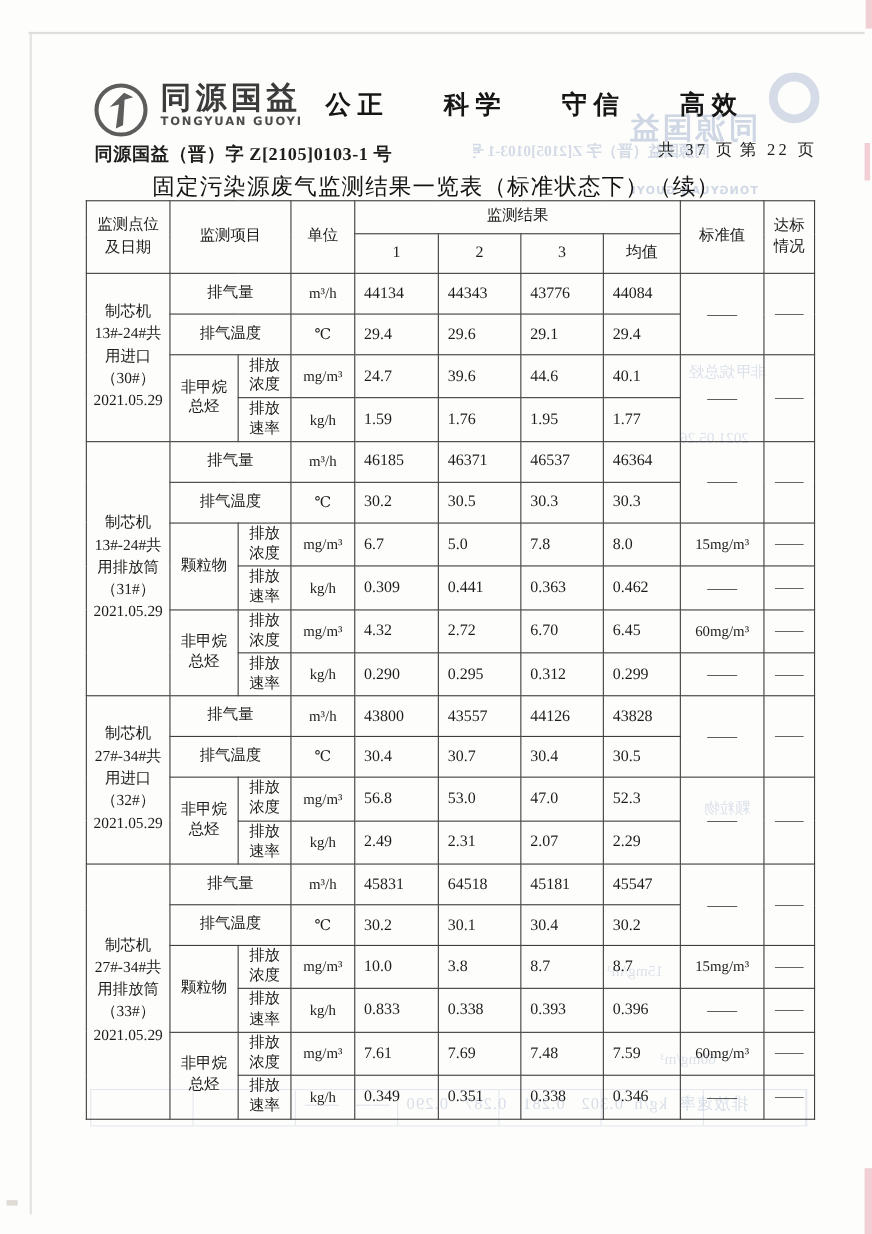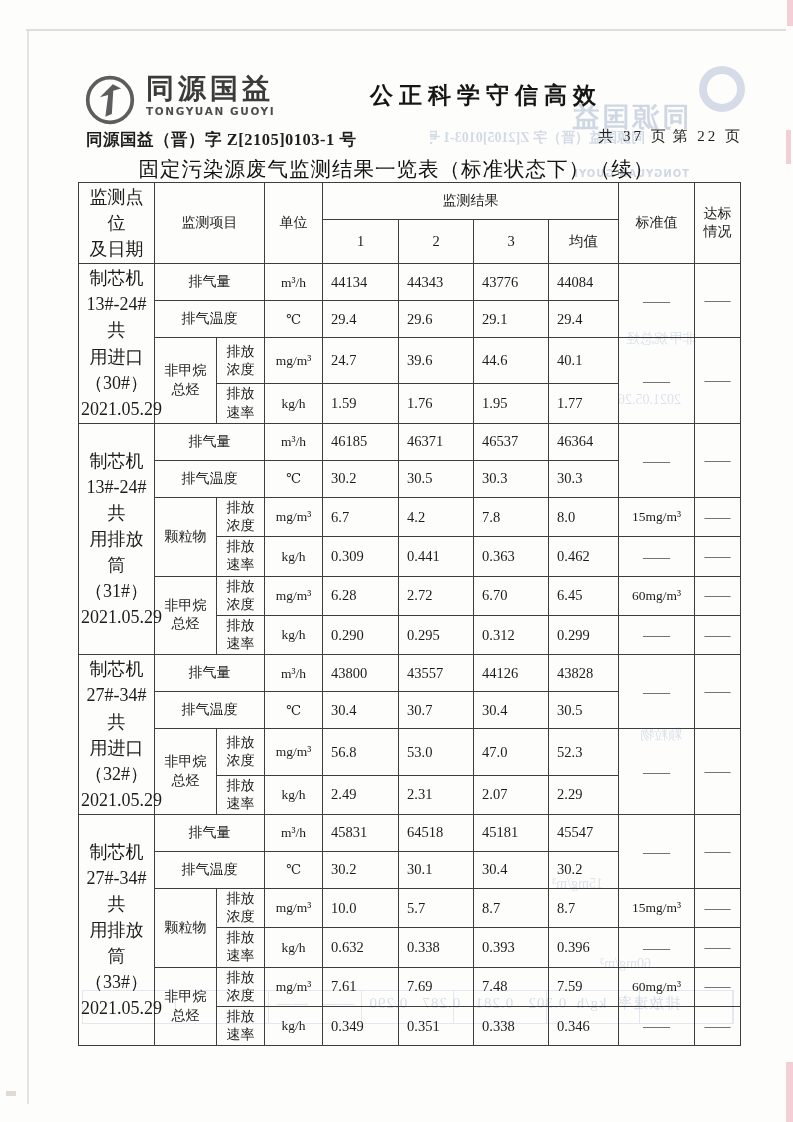--- a/index.html
+++ b/index.html
@@ -31,34 +31,34 @@
   .bf3 { left:552px; top:876px; }
   .bf4 { left:600px; top:956px; }
   .bleed-row { left:80px; top:994px; width:600px; font-size:15px; opacity:.45; letter-spacing:1px; }
   .bleed-grid { position:absolute; left:82px; top:990px; width:652px; height:34px; border:1px solid #c6cede; opacity:.45; display:flex; z-index:1; }
   .bleed-grid div { border-right:1px solid #c6cede; flex:1; }
 
   
   .logo-row { position:absolute; left:84px; top:74px; display:flex; align-items:flex-start; gap:10px; z-index:2; }
   .logo-text .cn { font-family:"DejaVu Sans","Liberation Sans",sans-serif; font-weight:bold; font-size:28px; letter-spacing:4px; color:#3b3b3b; line-height:1.05; }
   .logo-text .en { font-family:"DejaVu Sans","Liberation Sans",sans-serif; font-weight:bold; font-size:10.5px; letter-spacing:1.6px; color:#4c4c4c; margin-top:2px; }
-  .slogan { position:absolute; left:296px; top:80px; width:380px; display:flex; justify-content:center; z-index:2;
+  .slogan { position:absolute; left:296px; top:80px; width:380px; display:flex; justify-content:space-between; z-index:2;
             font-weight:bold; font-size:23px; color:#161616; letter-spacing:6px; }
   .doc-line { position:absolute; left:86px; top:129px; font-weight:bold; font-size:16.5px; letter-spacing:.5px; z-index:2; }
   .page-info { position:absolute; right:50px; top:127px; font-size:15px; z-index:2; }
   .page-info span { letter-spacing:3px; }
   .doc-title { position:absolute; left:0; top:155px; width:793px; text-align:center; font-size:20.5px; letter-spacing:1px; color:#141414; z-index:2; }
 
   
   table { position:absolute; left:78px; top:182px; width:662px; border-collapse:collapse; table-layout:fixed; z-index:2; background:transparent; }
   td { border:1px solid #3e3e3e; text-align:center; vertical-align:middle; font-size:14px; white-space:pre-line; line-height:1.3; padding:1px 2px; color:#1c1c1c; }
   thead td { height:30px; }
   thead tr.sub td { height:36px; font-size:14.5px; }
   tbody td { height:37px; }
-  .c-point { font-size:18px; line-height:1.45; }
+  .c-point { font-size:14px; line-height:1.45; }
   .c-val  { text-align:left; padding-left:8px; font-size:14.5px; }
   .c-unit { font-size:13.5px; }
   .c-std  { font-size:13.5px; }
   .c-comp { font-size:13px; }
 </style>
 </head>
 <body>
 
 <div class="paper">
 
@@ -218,21 +218,21 @@
           <td class="c-val">30.5</td>
           <td class="c-val">30.3</td>
           <td class="c-val">30.3</td>
         </tr>
         <tr>
           <td class="c-item" rowspan="2">颗粒物</td>
           <td class="c-sub">排放
 浓度</td>
           <td class="c-unit">mg/m³</td>
           <td class="c-val">6.7</td>
-          <td class="c-val">4.2</td>
+          <td class="c-val">5.0</td>
           <td class="c-val">7.8</td>
           <td class="c-val">8.0</td>
           <td class="c-std" rowspan="1">15mg/m³</td>
           <td class="c-comp" rowspan="1">——</td>
         </tr>
         <tr>
           <td class="c-sub">排放
 速率</td>
           <td class="c-unit">kg/h</td>
           <td class="c-val">0.309</td>
@@ -241,21 +241,21 @@
           <td class="c-val">0.462</td>
           <td class="c-std" rowspan="1">——</td>
           <td class="c-comp" rowspan="1">——</td>
         </tr>
         <tr>
           <td class="c-item" rowspan="2">非甲烷
 总烃</td>
           <td class="c-sub">排放
 浓度</td>
           <td class="c-unit">mg/m³</td>
-          <td class="c-val">6.28</td>
+          <td class="c-val">4.32</td>
           <td class="c-val">2.72</td>
           <td class="c-val">6.70</td>
           <td class="c-val">6.45</td>
           <td class="c-std" rowspan="1">60mg/m³</td>
           <td class="c-comp" rowspan="1">——</td>
         </tr>
         <tr>
           <td class="c-sub">排放
 速率</td>
           <td class="c-unit">kg/h</td>
@@ -333,31 +333,31 @@
           <td class="c-val">30.1</td>
           <td class="c-val">30.4</td>
           <td class="c-val">30.2</td>
         </tr>
         <tr>
           <td class="c-item" rowspan="2">颗粒物</td>
           <td class="c-sub">排放
 浓度</td>
           <td class="c-unit">mg/m³</td>
           <td class="c-val">10.0</td>
-          <td class="c-val">5.7</td>
+          <td class="c-val">3.8</td>
           <td class="c-val">8.7</td>
           <td class="c-val">8.7</td>
           <td class="c-std" rowspan="1">15mg/m³</td>
           <td class="c-comp" rowspan="1">——</td>
         </tr>
         <tr>
           <td class="c-sub">排放
 速率</td>
           <td class="c-unit">kg/h</td>
-          <td class="c-val">0.632</td>
+          <td class="c-val">0.833</td>
           <td class="c-val">0.338</td>
           <td class="c-val">0.393</td>
           <td class="c-val">0.396</td>
           <td class="c-std" rowspan="1">——</td>
           <td class="c-comp" rowspan="1">——</td>
         </tr>
         <tr>
           <td class="c-item" rowspan="2">非甲烷
 总烃</td>
           <td class="c-sub">排放

